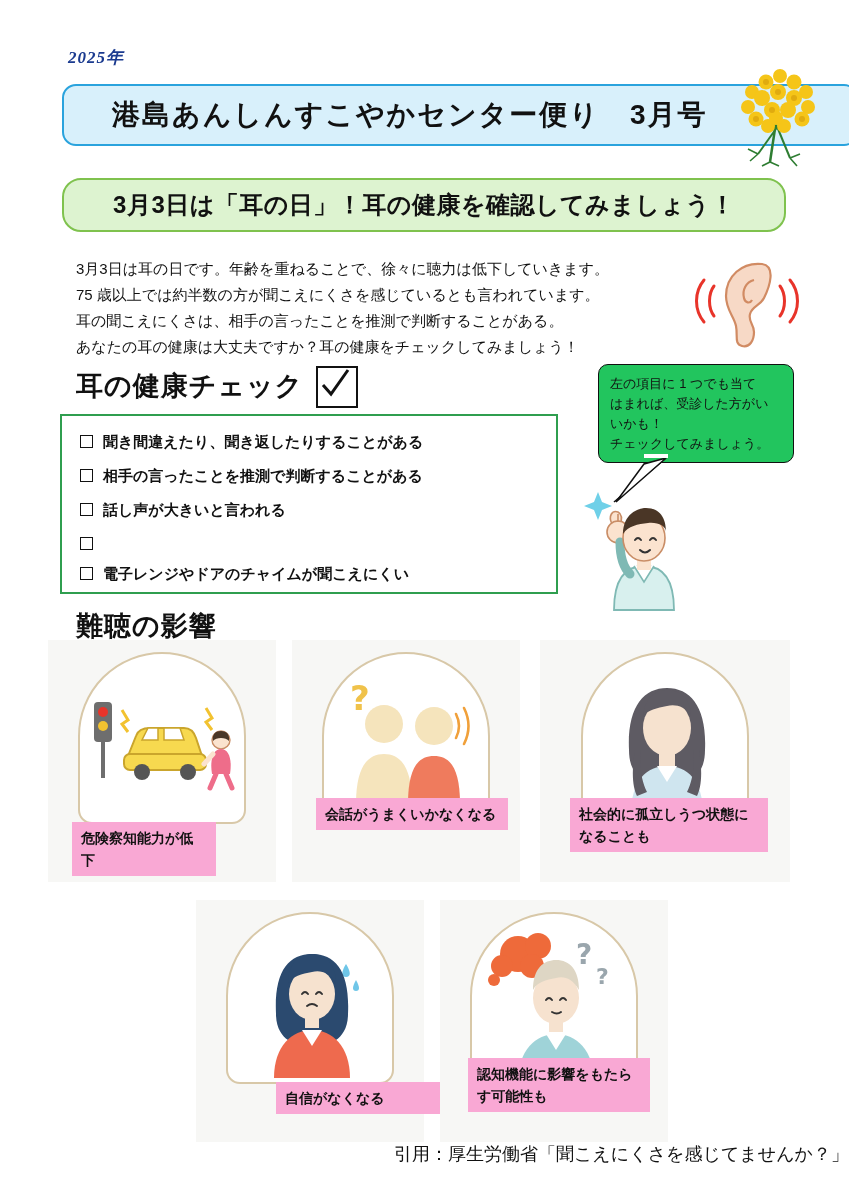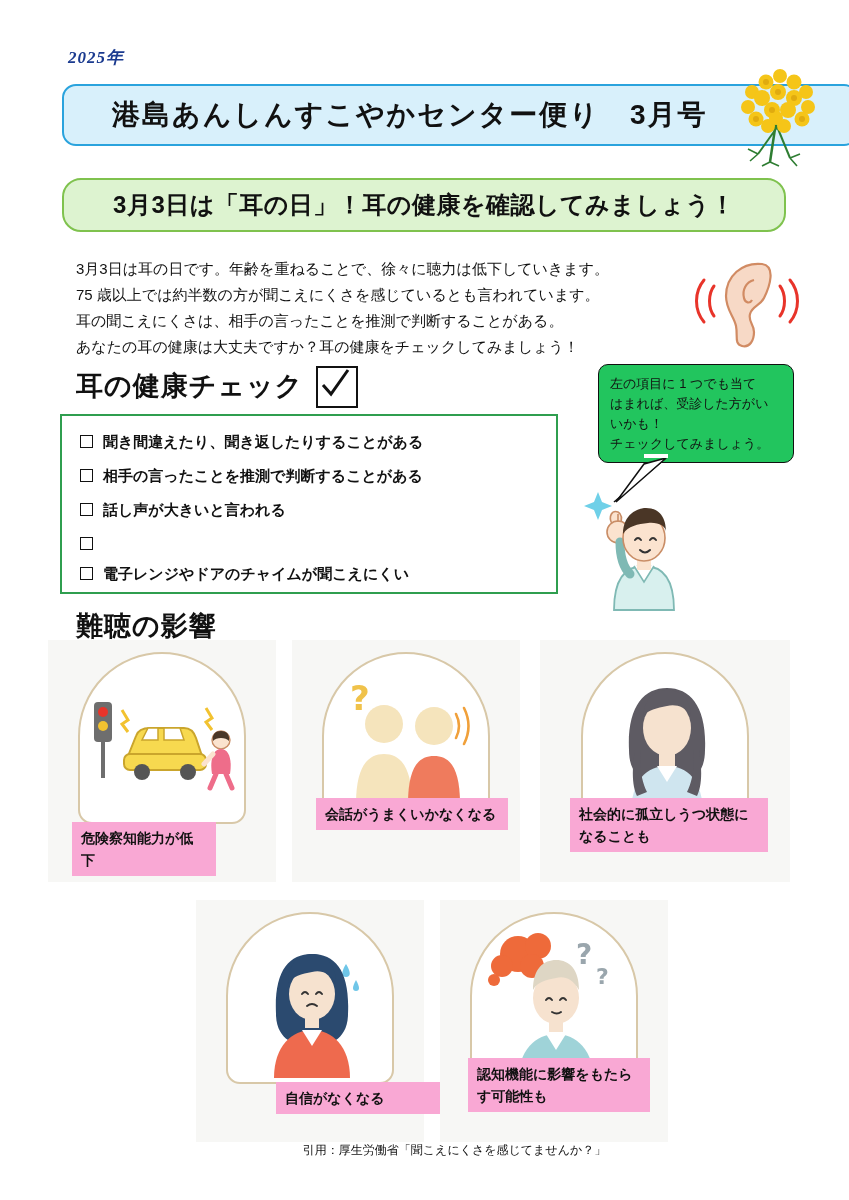--- a/index.html
+++ b/index.html
@@ -243,22 +243,22 @@
   #card3 .caption { left: 30px; top: 158px; width: 198px; }
   #card4 .caption { left: 36px; top: 182px; width: 172px; margin-left: 44px; }
   #card5 .caption { left: 28px; top: 158px; width: 182px; }
 
   
   .footer {
     position: absolute;
     left: 0;
     top: 1142px;
     width: 849px;
-    text-align: center;
-    font-size: 12px;
+    text-align: right;
+    font-size: 18px;
     color: #111;
     padding-left: 60px;
     box-sizing: border-box;
   }
 
   svg { overflow: visible; }
 </style>
 </head>
 <body>
 

